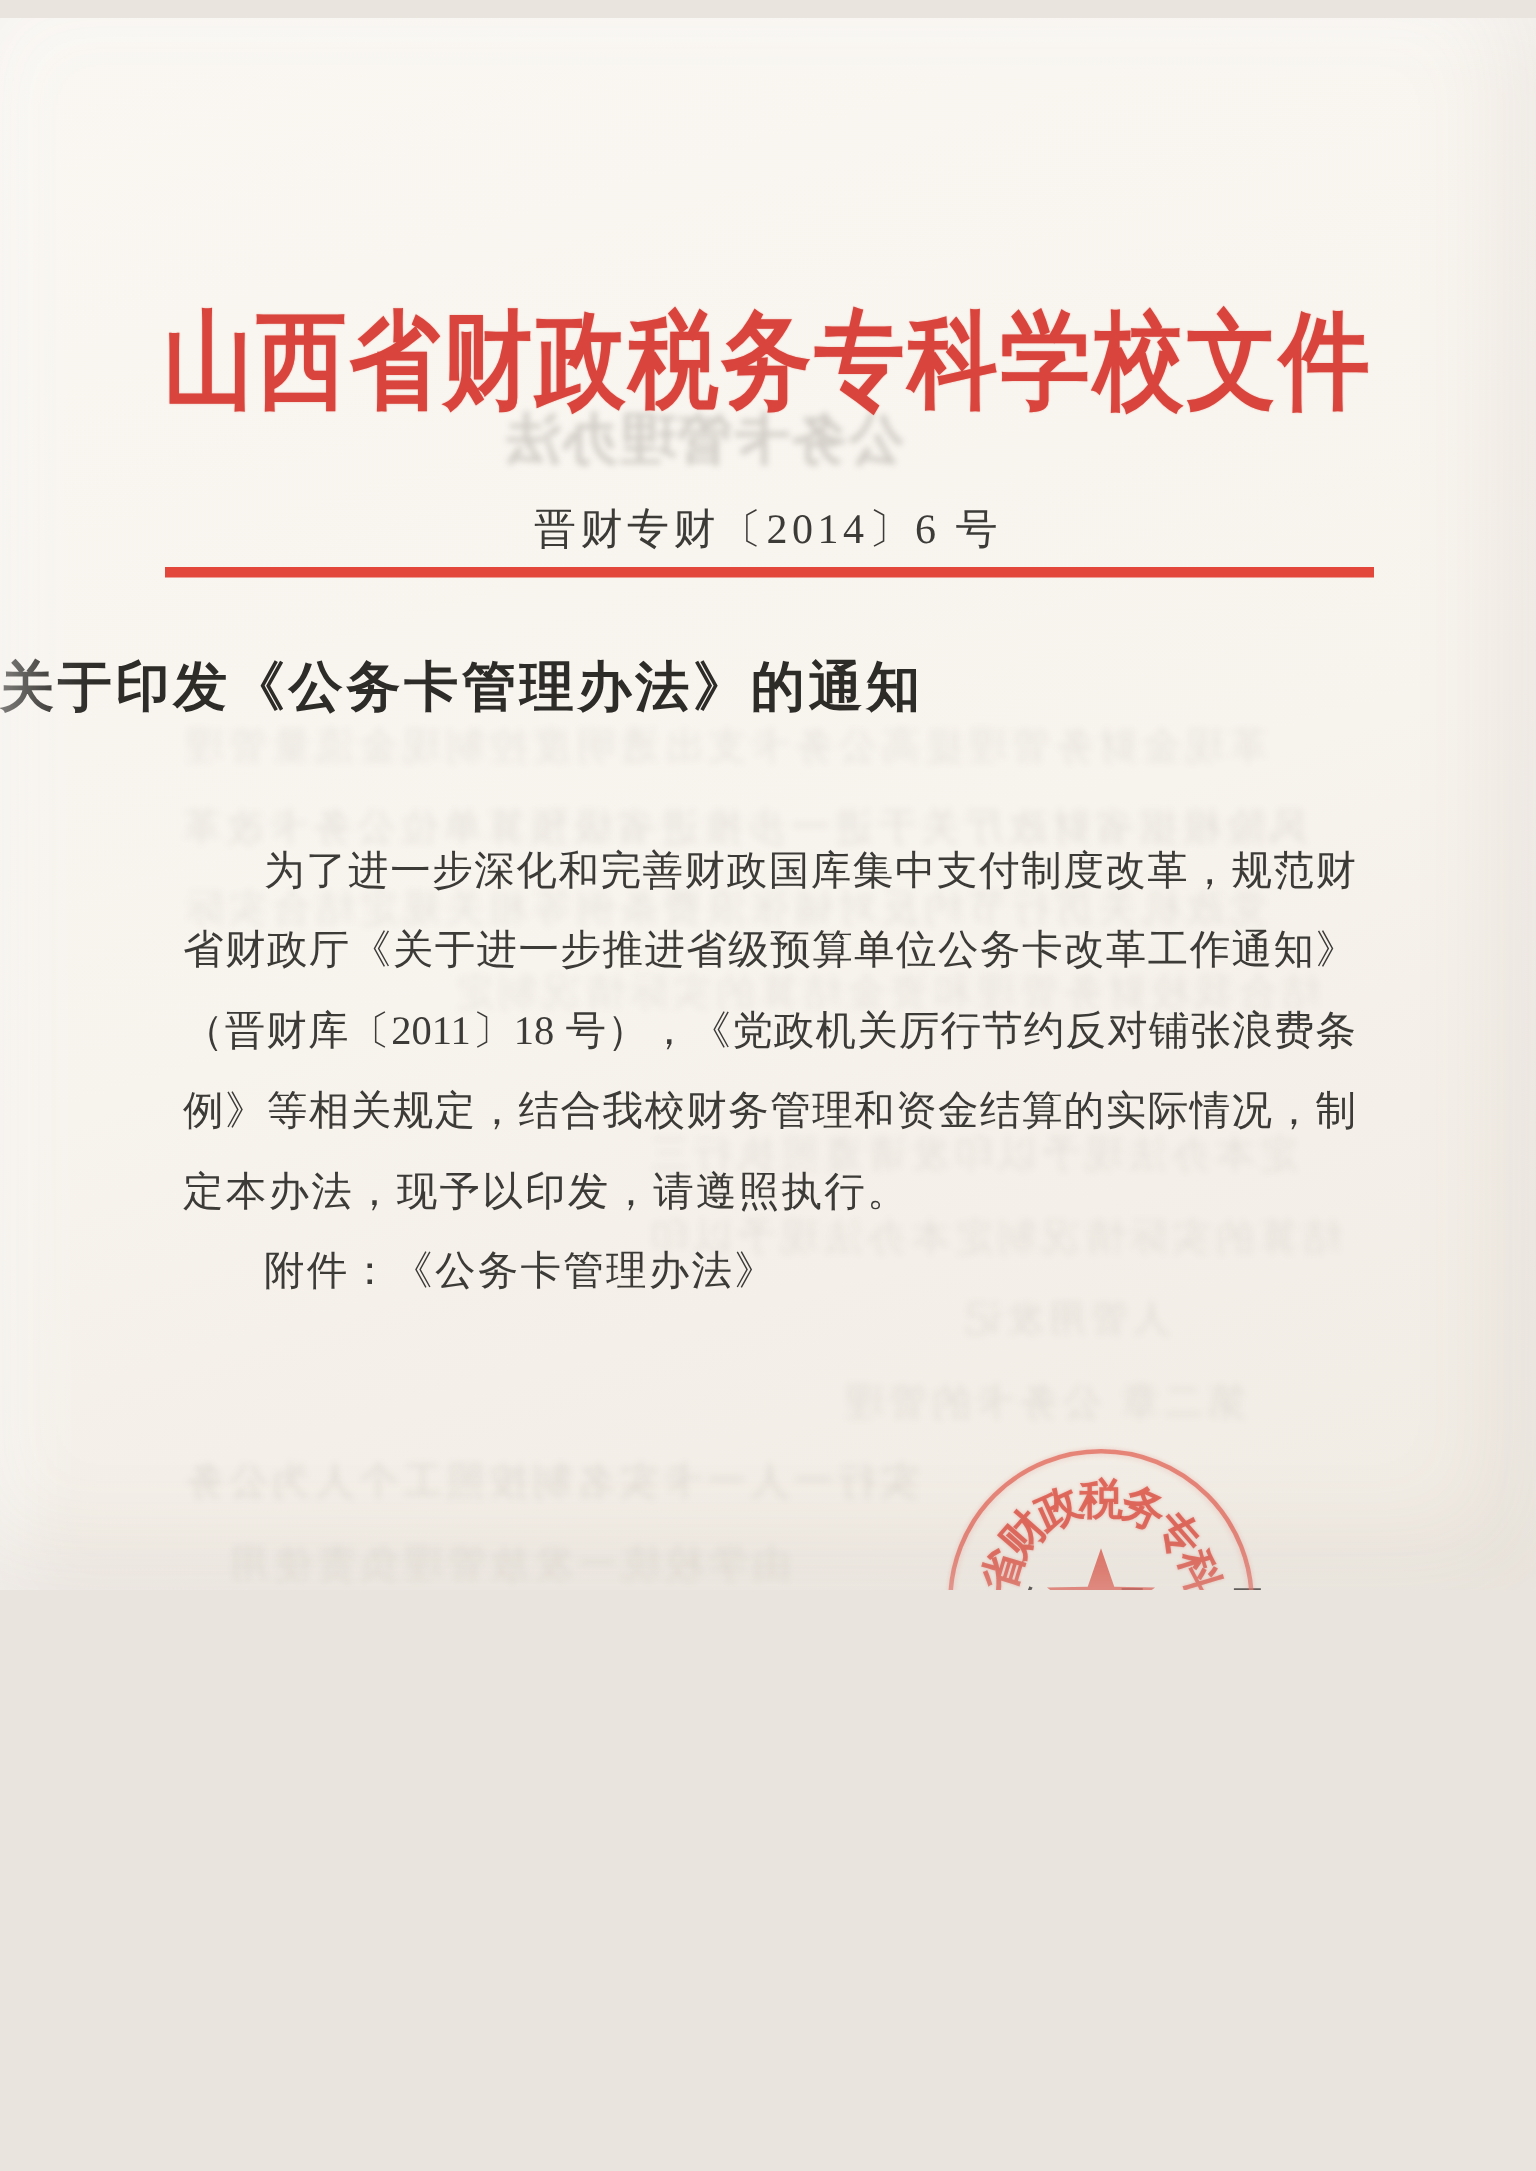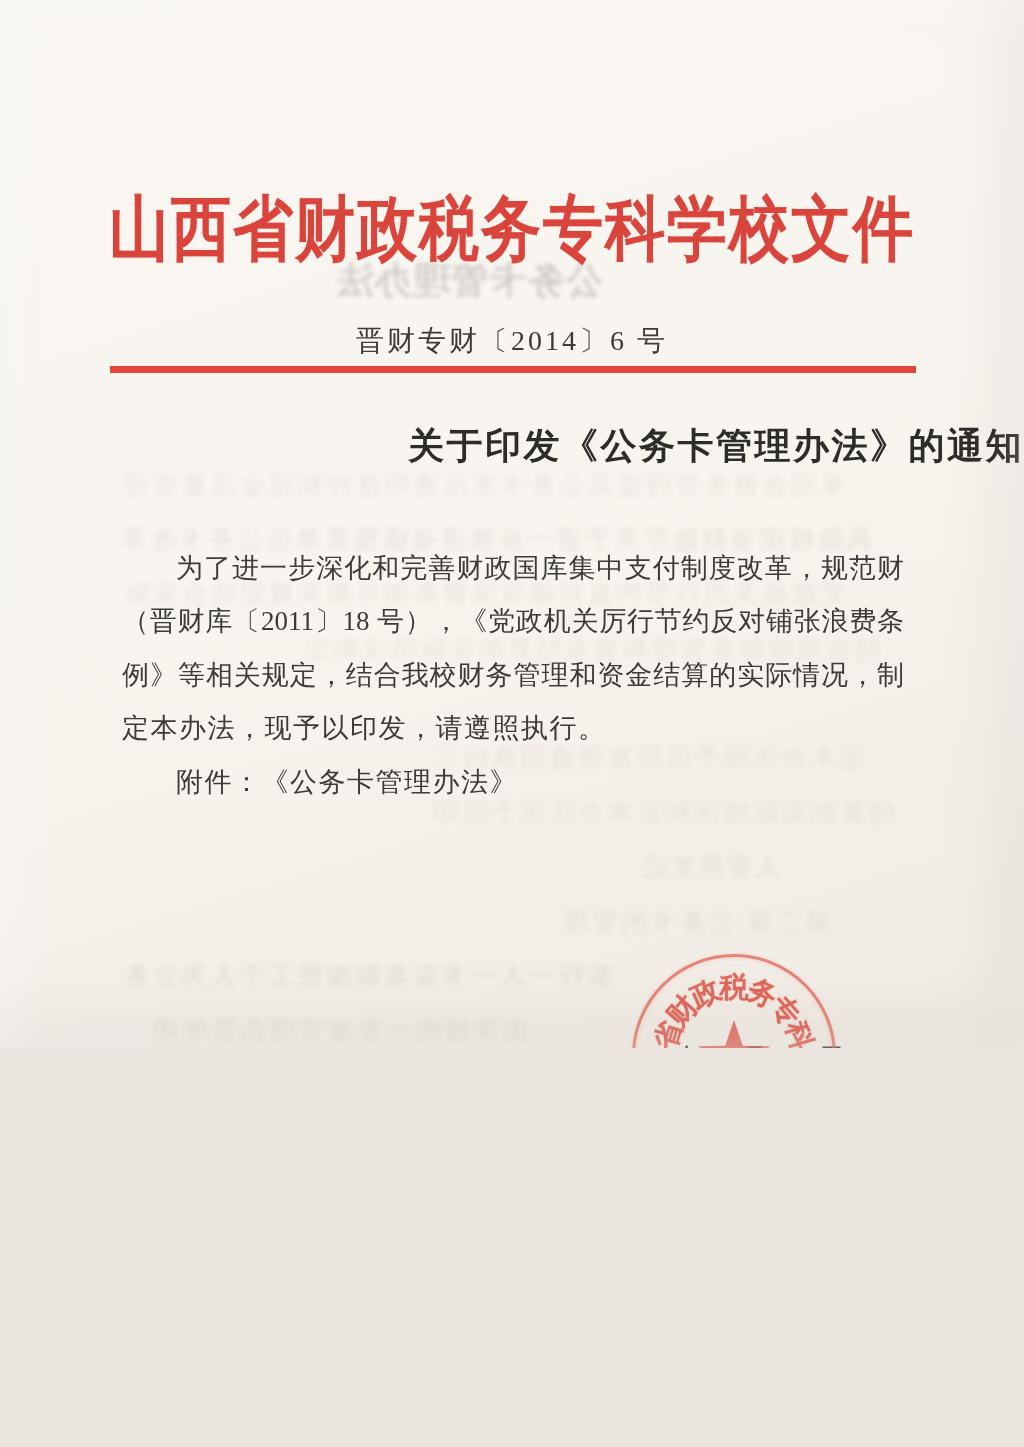--- a/index.html
+++ b/index.html
@@ -1,19 +1,19 @@
 <!DOCTYPE html>
 <html><head>
 <meta charset="utf-8">
 <style>
   html,body{margin:0;padding:0;background:#e9e5de;}
   .page{
     position:relative;
     width:1024px;height:1048px;
-    margin:0 auto;
+    margin:12px auto;
     background:#f8f5f0;
     background-image:linear-gradient(163deg,#faf7f2 0%,#f7f3ed 55%,#f0ebe3 100%);
     overflow:hidden;
     font-family:"Liberation Serif","DejaVu Serif",serif;
   }
   .page::after{
     content:"";position:absolute;inset:0;pointer-events:none;
     box-shadow:inset -20px -26px 70px rgba(120,104,84,.09),
                inset 14px 10px 50px rgba(255,255,255,.55);
   }
@@ -48,21 +48,21 @@
     font-size:28px;letter-spacing:3px;color:#3d3b38;
   }
   .red-rule{
     position:absolute;top:366px;left:110px;width:806px;height:7px;
     background:#e3463a;
   }
 
   
   .doc-title{
     position:absolute;top:422px;left:0;right:0;margin:0;
-    text-align:right;
+    text-align:left;
     font-size:36px;font-weight:700;letter-spacing:2.5px;
     color:#2e2c29;
   }
 
   
   .body-block{
     position:absolute;top:542px;left:122px;width:782px;
     font-size:27px;color:#3d3b38;
   }
   .body-block .line{
@@ -128,20 +128,21 @@
   <h1 class="org-header">山西省财政税务专科学校文件</h1>
 
   <div class="doc-number">晋财专财〔2014〕6 号</div>
 
   <div class="red-rule"></div>
 
   <h2 class="doc-title">关于印发《公务卡管理办法》的通知</h2>
 
   <div class="body-block">
     <div class="line indent just">为了进一步深化和完善财政国库集中支付制度改革，规范财</div>
+    <div class="line just">省财政厅《关于进一步推进省级预算单位公务卡改革工作通知》</div>
     <div class="line just">（晋财库〔2011〕18 号），《党政机关厉行节约反对铺张浪费条</div>
     <div class="line just">例》等相关规定，结合我校财务管理和资金结算的实际情况，制</div>
     <div class="line">定本办法，现予以印发，请遵照执行。</div>
     <div class="line indent">附件：《公务卡管理办法》</div>
   </div>
 
   <div class="date-line">2014 年 6 月 17 日</div>
 
   <div class="seal">
     <svg class="seal-star" viewBox="-70 -70 140 140" aria-hidden="true">

